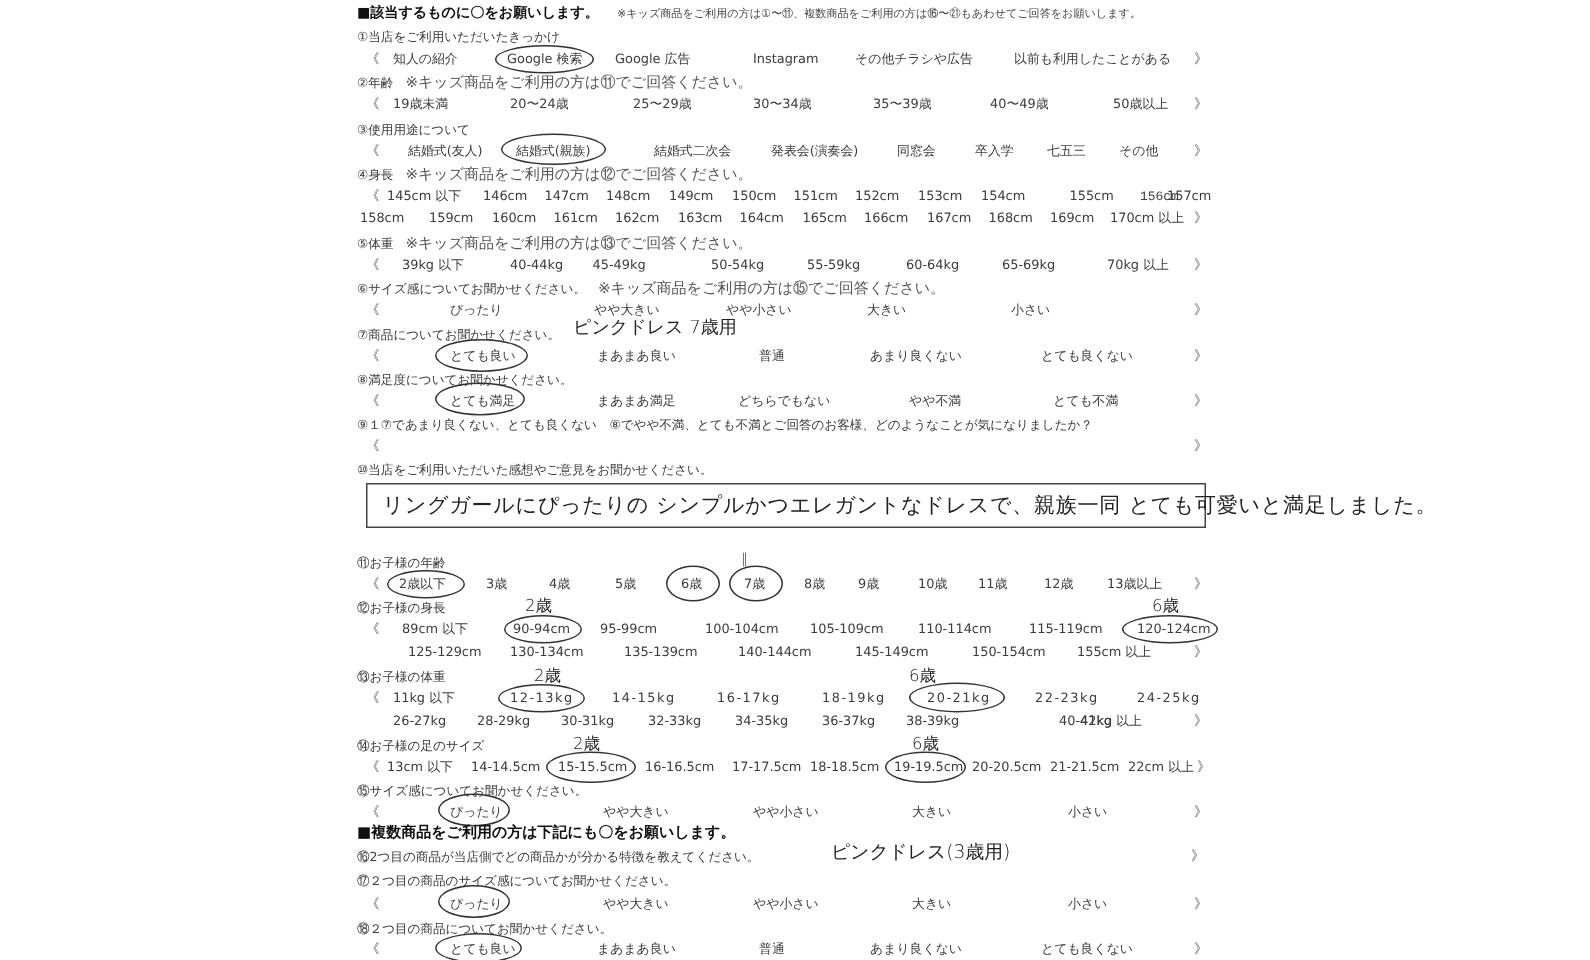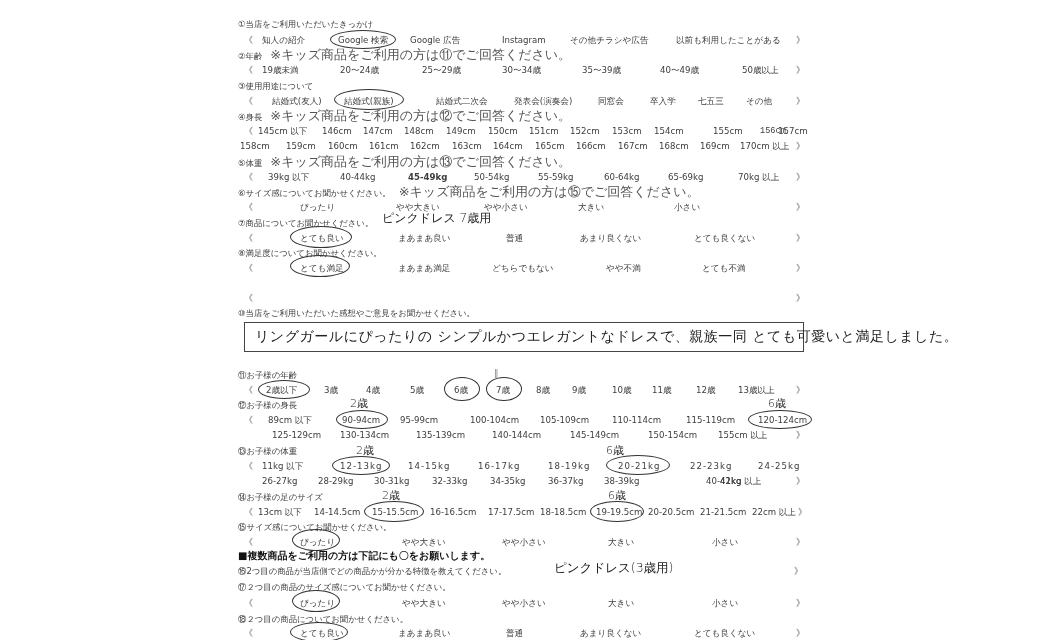--- a/index.html
+++ b/index.html
@@ -2,33 +2,36 @@
 <html><head>
 <meta charset="utf-8">
 <style>
   html,body{margin:0;padding:0;background:#ffffff;}
   body{width:1060px;height:640px;overflow:hidden;position:relative;font-family:"DejaVu Sans",sans-serif;color:#333;}
   .sheet{position:absolute;left:238px;top:0;width:570px;height:640px;}
   .line{position:absolute;left:0;height:14px;font-size:8.6px;white-space:nowrap;line-height:14px;}
   .hdr{font-weight:bold;font-size:9.4px;color:#111;}
   .hdr .note{font-weight:normal;font-size:7.4px;color:#444;margin-left:12px;}
   .q{font-size:8.4px;color:#3a3a3a;}
-  .q .note{font-size:13px;color:#555;margin-left:8px;}
+  .q .note{font-size:10px;color:#555;margin-left:8px;}
   .opt{position:absolute;top:0;font-size:8.6px;color:#3c3c3c;}
   .br{position:absolute;top:0;font-size:9px;color:#555;}
   .circ{position:absolute;border:1.2px solid #333;border-radius:50%;}
   .hand{position:absolute;font-family:"DejaVu Sans",sans-serif;color:#222;font-weight:300;}
   .commentbox{position:absolute;left:6px;top:322px;width:558px;height:28px;border:1.2px solid #444;}
   .commentbox span{position:absolute;left:10px;top:5px;font-size:14px;color:#222;letter-spacing:0.5px;white-space:nowrap;}
 </style>
 </head>
 <body>
 
 <div class="sheet">
 
+  <div class="line hdr" style="top:2px;">
+    <span>■該当するものに〇をお願いします。</span><span class="note">※キッズ商品をご利用の方は①〜⑪、複数商品をご利用の方は⑯〜㉑もあわせてご回答をお願いします。</span>
+  </div>
 
   <div class="line q" style="top:17px;">①当店をご利用いただいたきっかけ</div>
   <div class="line" style="top:33px;width:570px;">
     <span class="br" style="left:6px;">《</span>
     <span class="opt" style="left:24px;">知人の紹介</span>
     <span class="opt" style="left:100px;">Google 検索</span>
     <span class="circ" style="left:92px;top:-3px;width:64px;height:17px;"></span>
     <span class="opt" style="left:172px;">Google 広告</span>
     <span class="opt" style="left:264px;">Instagram</span>
     <span class="opt" style="left:332px;">その他チラシや広告</span>
@@ -96,21 +99,21 @@
     <span class="opt" style="left:462px;">169cm</span>
     <span class="opt" style="left:502px;">170cm 以上</span>
     <span class="br" style="left:558px;">》</span>
   </div>
 
   <div class="line q" style="top:155px;"><span>⑤体重</span><span class="note">※キッズ商品をご利用の方は⑬でご回答ください。</span></div>
   <div class="line" style="top:170px;width:570px;">
     <span class="br" style="left:6px;">《</span>
     <span class="opt" style="left:30px;">39kg 以下</span>
     <span class="opt" style="left:102px;">40-44kg</span>
-    <span class="opt" style="left:170px;font-weight:bold;">45-49kg</span>
+    <span class="opt" style="left:157px;">45-49kg</span>
     <span class="opt" style="left:236px;">50-54kg</span>
     <span class="opt" style="left:300px;">55-59kg</span>
     <span class="opt" style="left:366px;">60-64kg</span>
     <span class="opt" style="left:430px;">65-69kg</span>
     <span class="opt" style="left:500px;">70kg 以上</span>
     <span class="br" style="left:558px;">》</span>
   </div>
 
   <div class="line q" style="top:185px;"><span>⑥サイズ感についてお聞かせください。</span><span class="note">※キッズ商品をご利用の方は⑮でご回答ください。</span></div>
   <div class="line" style="top:200px;width:570px;">
@@ -141,20 +144,21 @@
     <span class="br" style="left:6px;">《</span>
     <span class="opt" style="left:62px;">とても満足</span>
     <span class="circ" style="left:52px;top:-6px;width:58px;height:20px;"></span>
     <span class="opt" style="left:160px;">まあまあ満足</span>
     <span class="opt" style="left:254px;">どちらでもない</span>
     <span class="opt" style="left:368px;">やや不満</span>
     <span class="opt" style="left:464px;">とても不満</span>
     <span class="br" style="left:558px;">》</span>
   </div>
 
+  <div class="line q" style="top:276px;">⑨１⑦であまり良くない、とても良くない　⑧でやや不満、とても不満とご回答のお客様、どのようなことが気になりましたか？</div>
   <div class="line" style="top:291px;width:570px;">
     <span class="br" style="left:6px;">《</span>
     <span class="br" style="left:558px;">》</span>
   </div>
 
   <div class="line q" style="top:306px;">⑩当店をご利用いただいた感想やご意見をお聞かせください。</div>
   <div class="commentbox">
     <span>リングガールにぴったりの シンプルかつエレガントなドレスで、親族一同 とても可愛いと満足しました。</span>
   </div>
 

